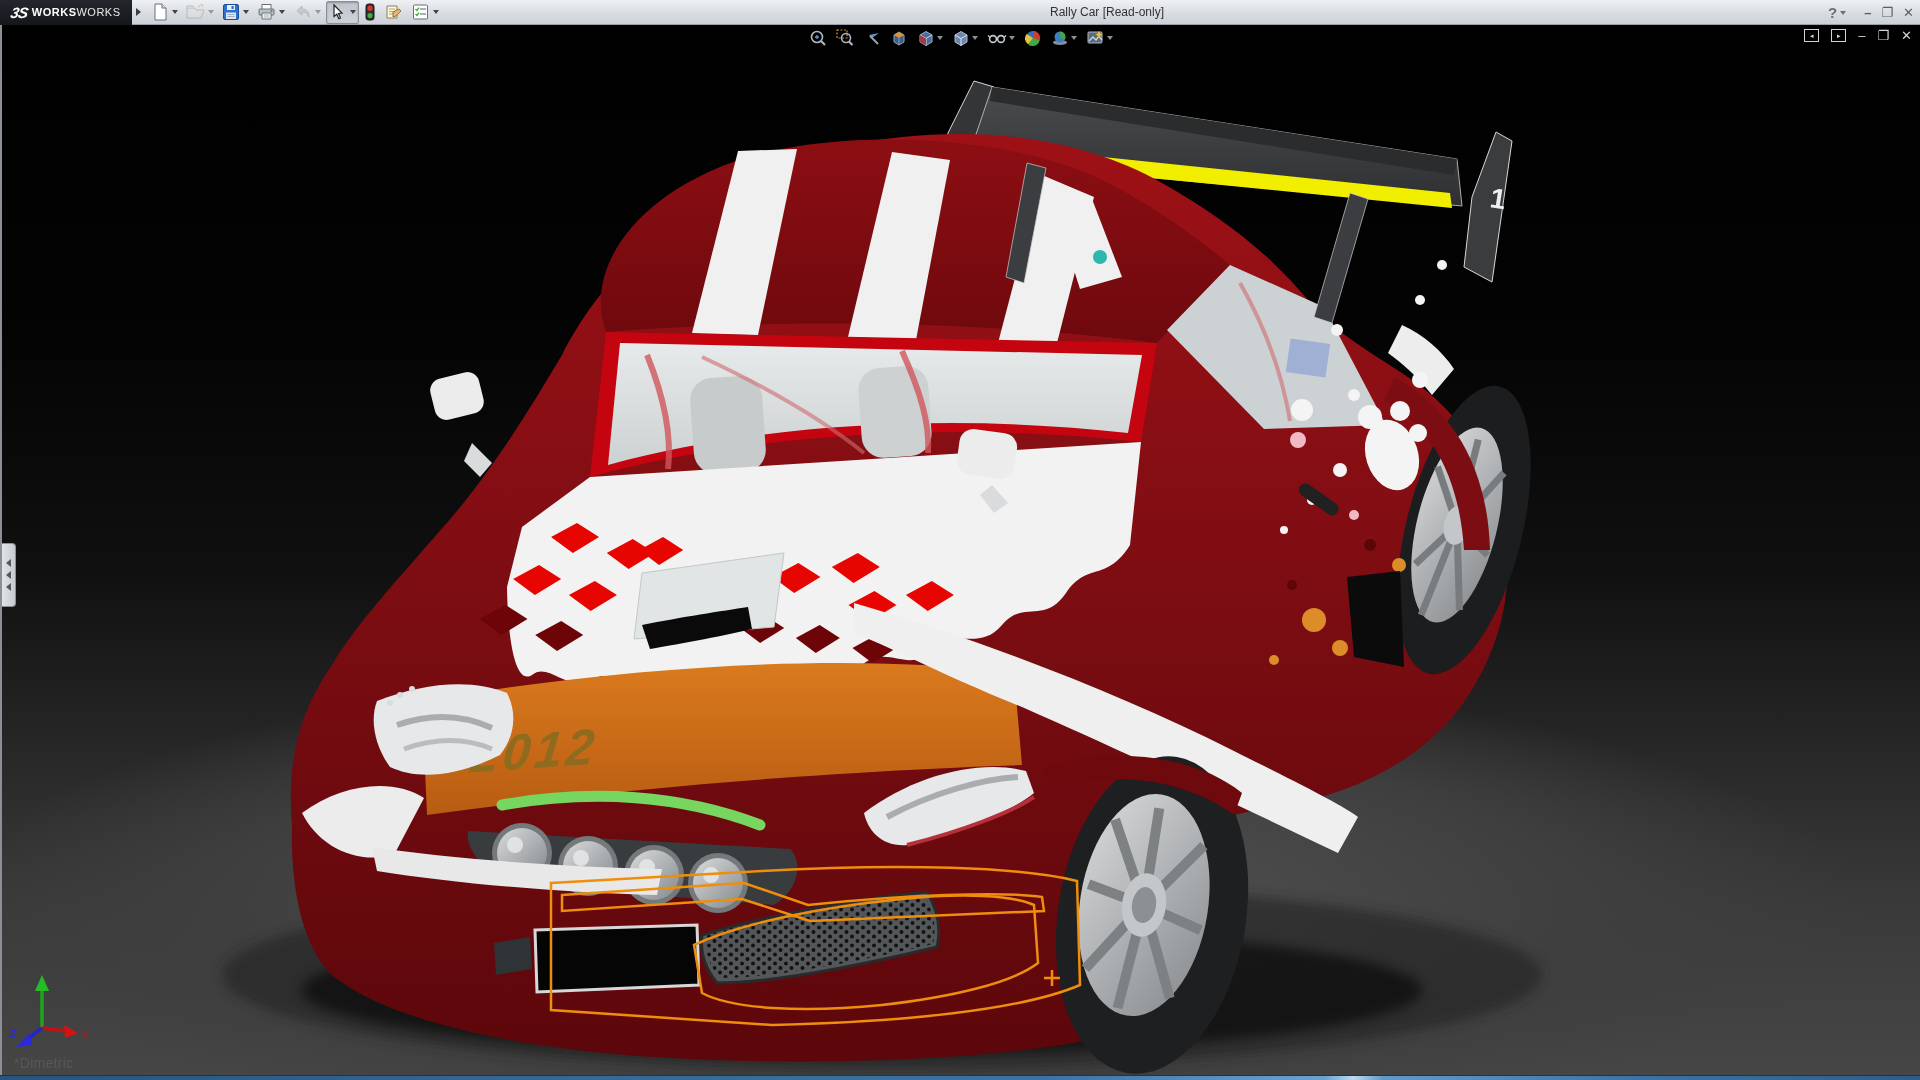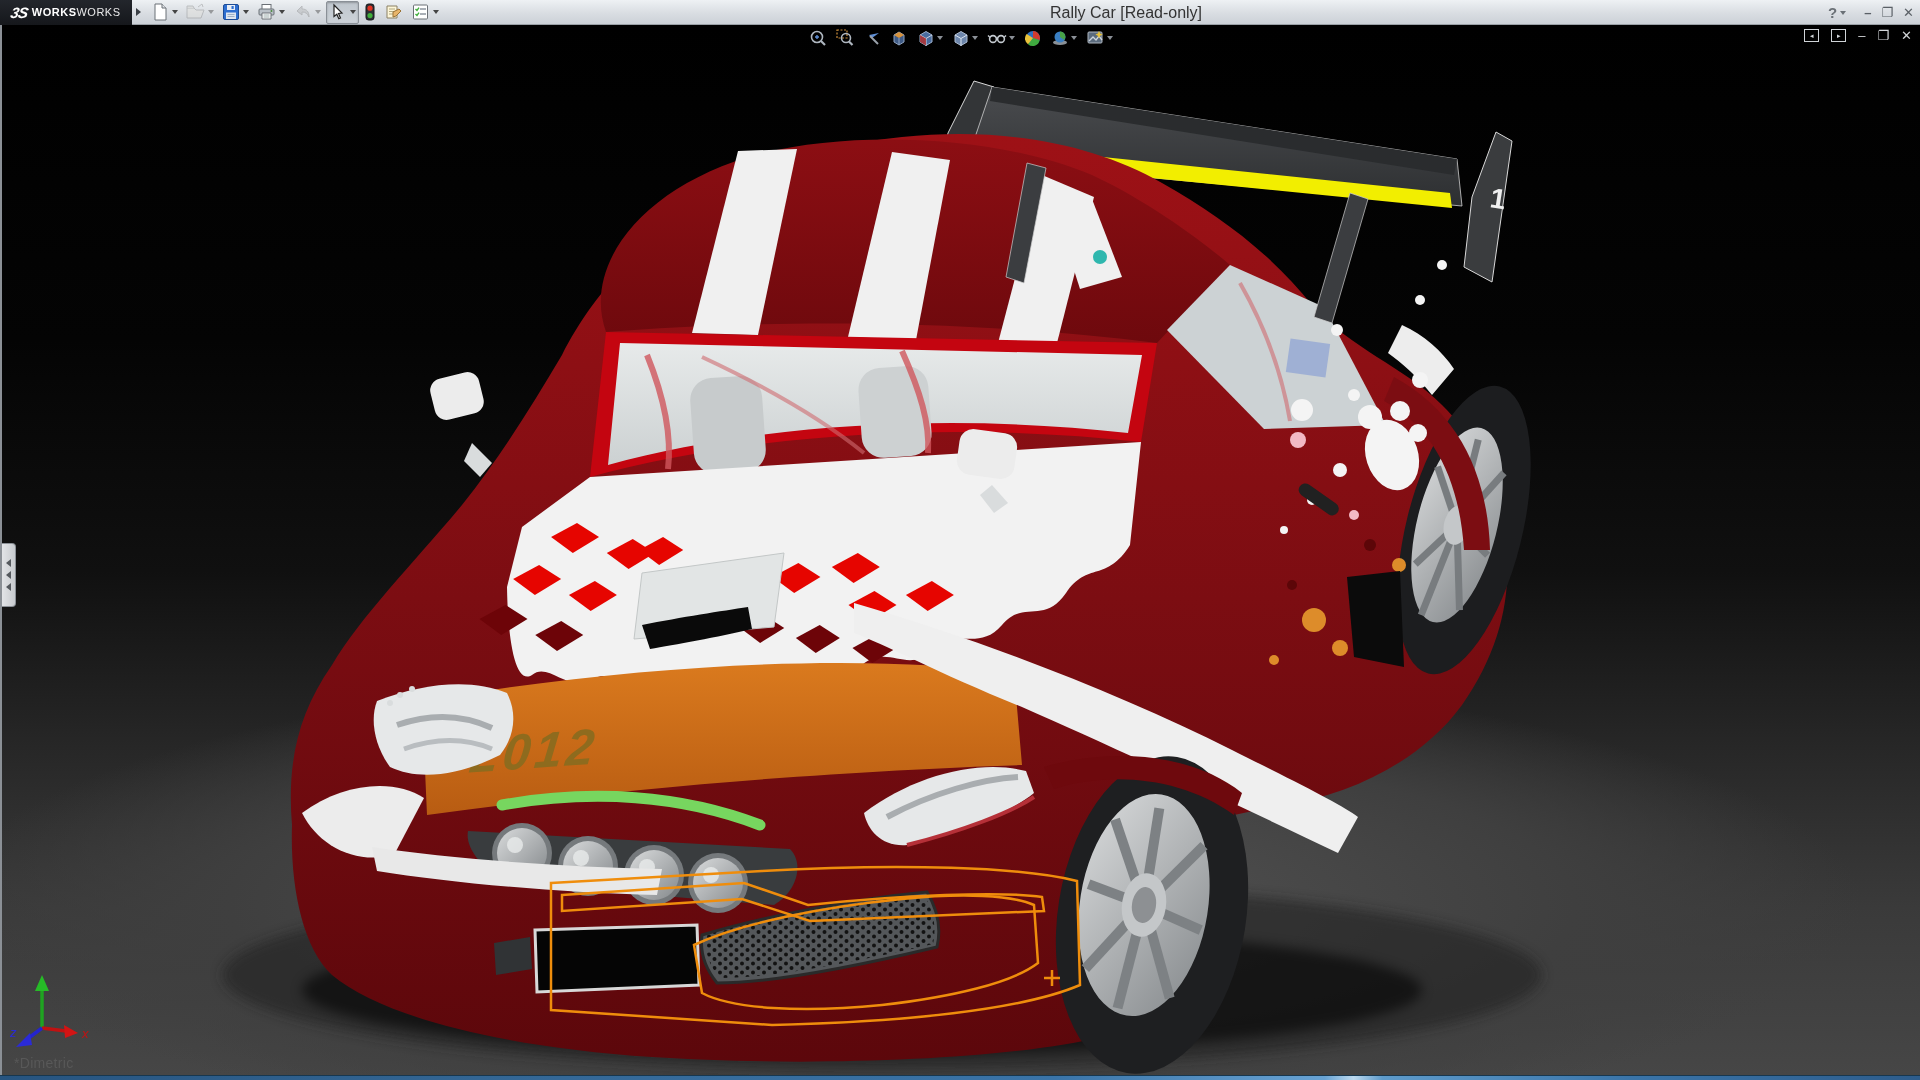--- a/index.html
+++ b/index.html
@@ -16,21 +16,21 @@
   .brand .nm{font-size:11px;letter-spacing:.5px;}
   .brand .nm b{font-weight:bold}.brand .nm span{font-weight:normal;opacity:.9}
   .flyout-arrow{width:0;height:0;border-left:5px solid #3a3f45;border-top:4px solid transparent;
     border-bottom:4px solid transparent;margin:0 6px 0 4px;}
   .tbgroup{display:flex;align-items:center;height:25px;}
   .tbtn{display:flex;align-items:center;height:21px;padding:0 2px;margin:0 1px;border:1px solid transparent;border-radius:2px;}
   .tbtn svg{display:block}
   .tbtn.disabled{opacity:.45;filter:grayscale(.8);}
   .tbtn.pressed{background:linear-gradient(180deg,#bfc6cd,#ccd2d8);border:1px solid #8a9097;box-shadow:inset 0 1px 2px rgba(0,0,0,.25);}
   .caret{width:0;height:0;border-top:4px solid #444;border-left:3px solid transparent;border-right:3px solid transparent;margin-left:3px;}
-  .wtitle{position:absolute;left:1050px;top:0;height:18px;line-height:25px;font-size:16px;color:#333;}
+  .wtitle{position:absolute;left:1050px;top:0;height:18px;line-height:25px;font-size:12px;color:#333;}
   .wctrls{position:absolute;right:6px;top:0;height:25px;display:flex;align-items:center;gap:10px;color:#5a6066;}
   .wctrls .g{font-size:13px;line-height:25px;}
   .helpwrap{display:flex;align-items:center;margin-right:8px;}
 
   
   .viewport{position:absolute;top:25px;left:0;width:1920px;height:1050px;
     background:linear-gradient(180deg,#000 0%,#040404 30%,#101010 52%,#262626 68%,#3a3a3a 84%,#464646 100%);
     border-left:2px solid #8b9096;box-sizing:border-box;}
   .hud{position:absolute;top:3px;left:50%;transform:translateX(-50%);display:flex;align-items:center;gap:7px;}
   .hudbtn{display:flex;align-items:center;gap:2px;padding:1px;}

